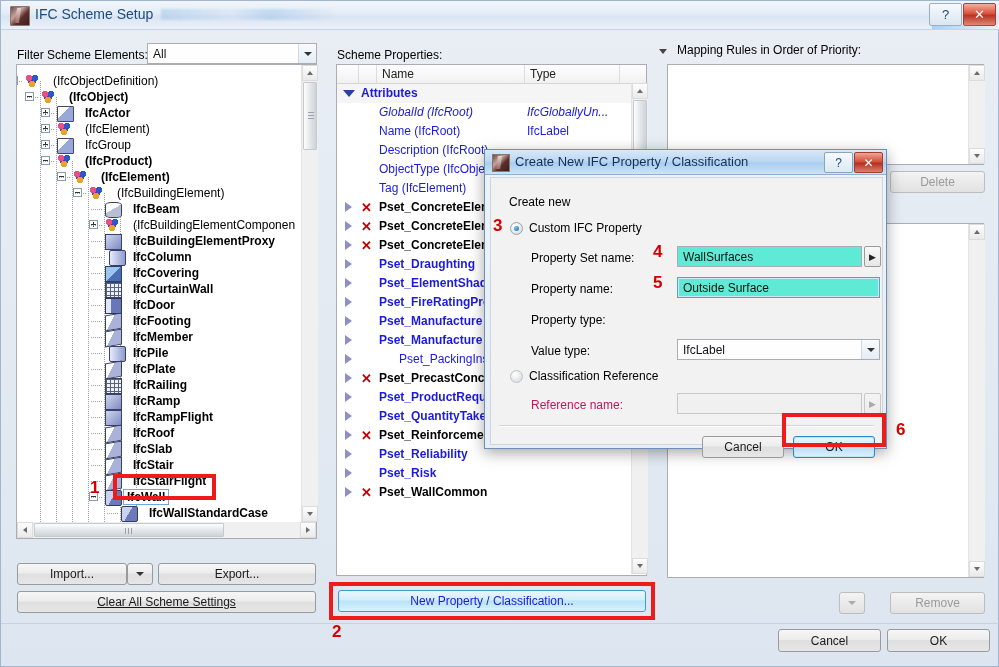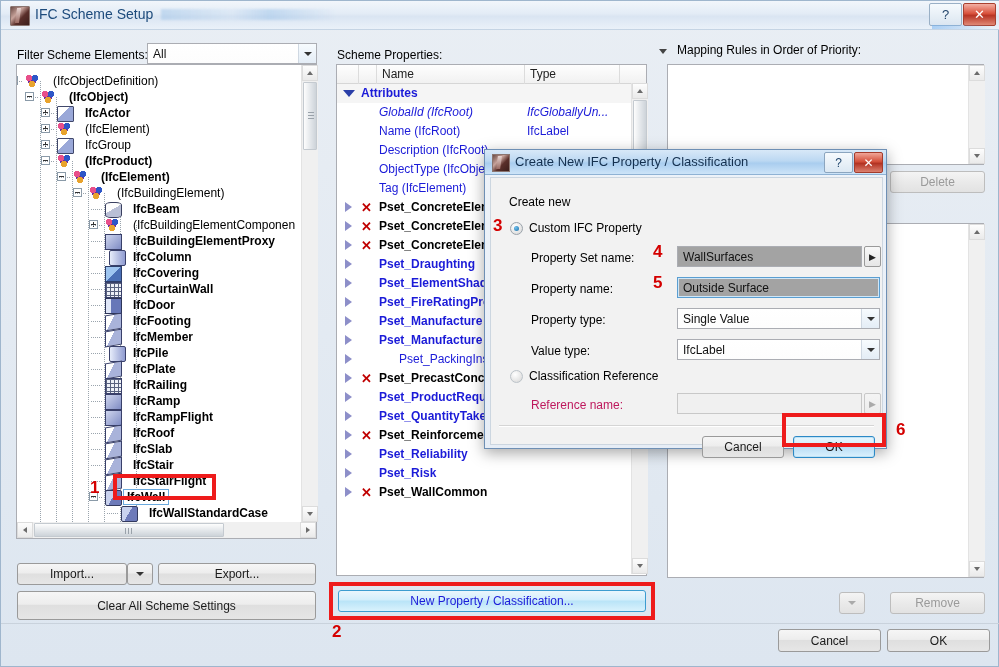--- a/index.html
+++ b/index.html
@@ -65,21 +65,21 @@
     background:linear-gradient(to bottom,#ffffff,#fdfdfd);
     border:1px solid #abadb3;box-sizing:border-box;
     display:flex;align-items:center;font-size:12px;padding-left:5px;color:#111;
   }
   .combo .arrow{
     margin-left:auto;width:17px;height:100%;display:flex;align-items:center;justify-content:center;
     background:linear-gradient(to bottom,#f7fbfe,#e4edf6);border-left:1px solid #cfd8e2;
   }
   .caret{width:0;height:0;border-left:4px solid transparent;border-right:4px solid transparent;
     border-top:4px solid #333;}
-  .txt{background:#a3a3a3;border:1px solid #abadb3;box-sizing:border-box;
+  .txt{background:#5eead4;border:1px solid #abadb3;box-sizing:border-box;
     display:flex;align-items:center;padding-left:5px;font-size:12px;color:#111;}
   .txt.focus{border:1px solid #5a9ed1;box-shadow:0 0 0 1px #cfe6f7 inset;}
   .txt.dis{background:#f0f0f0;border:1px solid #c8c8c8;color:#9a9a9a;}
   .elipbtn{
     width:17px;border:1px solid #9a9a9a;border-radius:2px;box-sizing:border-box;
     background:linear-gradient(to bottom,#f8f8f8,#e6e6e6);
     display:flex;align-items:center;justify-content:center;font-size:9px;color:#222;
   }
   .elipbtn.dis{border-color:#c8c8c8;color:#aaa;background:linear-gradient(to bottom,#f4f4f4,#ececec);}
   .radio{width:13px;height:13px;border-radius:50%;box-sizing:border-box;
@@ -418,21 +418,21 @@
     <div class="rt">
         <i class="tri-r"></i>
       </div>
   </div>
 
   <div class="btn" style="position:absolute;left:16px;top:562px;width:110px;height:22px;">Import...</div>
   <div class="btn" style="position:absolute;left:126px;top:562px;width:26px;height:22px;">
       <i class="caret"></i>
     </div>
   <div class="btn" style="position:absolute;left:157px;top:562px;width:158px;height:22px;">Export...</div>
-  <div class="btn" style="position:absolute;left:16px;top:590px;width:299px;height:29px;">Clear All Scheme Settings</div>
+  <div class="btn" style="position:absolute;left:16px;top:590px;width:299px;height:22px;text-decoration:underline;">Clear All Scheme Settings</div>
 
   <div class="lbl" style="position:absolute;left:336px;top:47px;">Scheme Properties:</div>
 
   <div id="props">
     <div class="phead">
       <div class="cell" style="left:0;width:22px;padding-left:0;"></div>
       <div class="cell" style="left:22px;width:18px;padding-left:0;"></div>
       <div class="cell" style="left:40px;width:148px;">Name</div>
       <div class="cell" style="left:188px;width:95px;">Type</div>
       <div class="cell" style="left:283px;width:28px;border-right:none;"></div>
@@ -595,26 +595,20 @@
       <div class="lbl" style="position:absolute;left:38px;top:43px;">Custom IFC Property</div>
 
       <div class="lbl" style="position:absolute;left:40px;top:73px;">Property Set name:</div>
       <div class="txt" style="position:absolute;left:186px;top:68px;width:185px;height:21px;">WallSurfaces</div>
       <div class="elipbtn" style="position:absolute;left:373px;top:68px;height:21px;">▶</div>
 
       <div class="lbl" style="position:absolute;left:40px;top:104px;">Property name:</div>
       <div class="txt focus" style="position:absolute;left:186px;top:99px;width:203px;height:21px;">Outside Surface</div>
 
       <div class="lbl" style="position:absolute;left:40px;top:135px;">Property type:</div>
-      <div class="combo" style="position:absolute;left:186px;top:130px;width:203px;height:21px;">
-        <span>Single Value</span>
-        <span class="arrow">
-            <i class="caret"></i>
-          </span>
-      </div>
 
       <div class="lbl" style="position:absolute;left:40px;top:166px;">Value type:</div>
       <div class="combo" style="position:absolute;left:186px;top:161px;width:203px;height:21px;">
         <span>IfcLabel</span>
         <span class="arrow">
             <i class="caret"></i>
           </span>
       </div>
 
       <span class="radio off" style="position:absolute;left:19px;top:192px;"></span>

